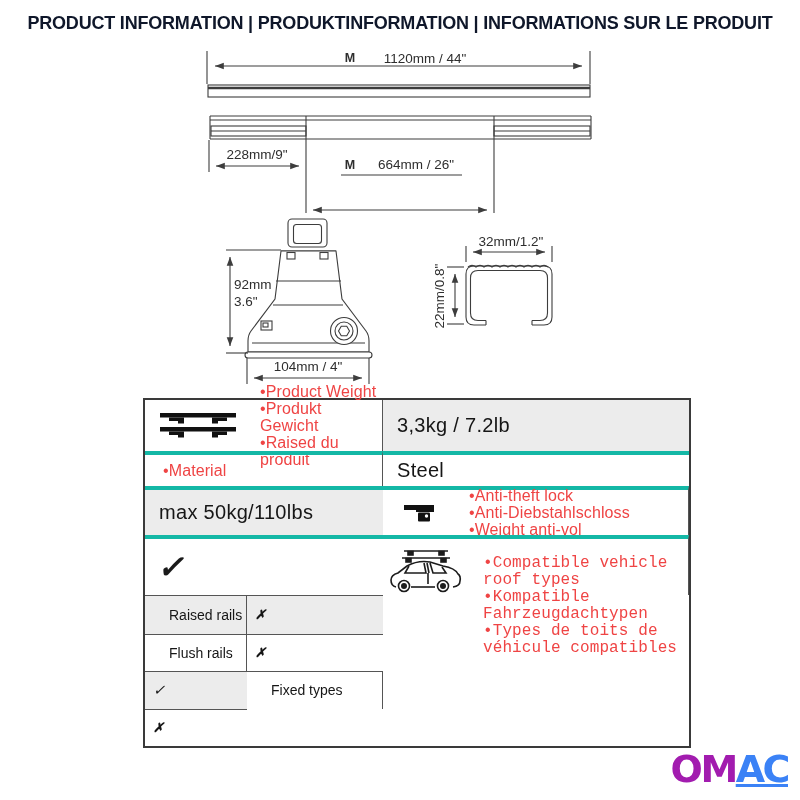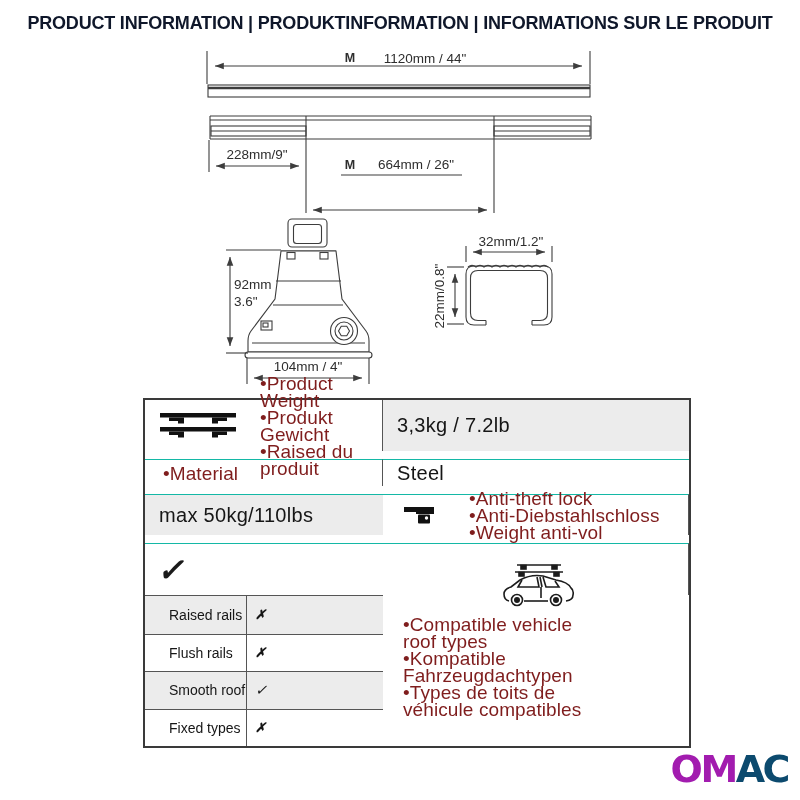--- a/index.html
+++ b/index.html
@@ -13,44 +13,44 @@
   .dim{font-size:13.5px;}
   .dimb{font-size:12.5px;font-weight:bold;}
   .ln{stroke:#3d3d3d;stroke-width:1.1;fill:none;}
   .lnf{stroke:#3d3d3d;stroke-width:1.1;fill:#fff;}
   .thick{stroke:#3d3d3d;stroke-width:2.4;fill:none;}
 
   .spec-table{position:absolute;left:143px;top:398px;width:548px;box-sizing:border-box;
     border:2px solid #3a3a3a;background:#fff;display:grid;
     grid-template-columns:238px 1fr;grid-template-rows:51px 35px 49px 60px 151px;}
   .cell{box-sizing:border-box;display:flex;align-items:center;}
-  .bt{border-top:1px solid #14b8a6;margin-top:8px;}
+  .bt{border-top:4px solid #14b8a6;}
   .lc{border-right:1px solid #555;}
   .gray{background:#ececec;}
-  .labels{font-size:19px;line-height:17px;color:#7f1d1d;letter-spacing:0.1px;}
+  .labels{font-size:16px;line-height:17px;color:#ef4444;letter-spacing:0.1px;}
   .vcell{padding-left:14px;font-size:20px;color:#161616;letter-spacing:0.3px;}
   .bigcheck{font-size:32px;font-weight:bold;font-style:italic;padding-left:12px;line-height:1;}
   .icon{flex:0 0 auto;display:flex;align-items:center;justify-content:center;}
 
   .sub{display:grid;grid-template-columns:102px 1fr;grid-auto-rows:1fr;border-top:1px solid #555;box-sizing:border-box;}
   .subcell{box-sizing:border-box;display:flex;align-items:center;font-size:14px;color:#161616;}
   .sublab{padding-left:24px;border-right:1px solid #555;}
   .submark{padding-left:8px;font-style:italic;}
   .mark-x{font-size:13px;font-weight:bold;}
   .mark-v{font-size:14.5px;}
   .sbt{border-top:1px solid #555;}
 
-  .row5cell{flex-direction:column;align-items:stretch;justify-content:flex-start;padding-top:18px;}
+  .row5cell{flex-direction:row;align-items:stretch;justify-content:flex-start;padding-top:12px;font-family:Liberation Mono, monospace;}
   .caricon{align-self:center;margin-left:6px;}
   .row5text{margin:4px 0 0 20px;width:205px;}
 
   .logo{position:absolute;top:747px;right:12px;font-size:38px;font-weight:bold;
     letter-spacing:-2.5px;font-family:"DejaVu Sans","Liberation Sans",sans-serif;white-space:nowrap;}
   .logo .black{color:#a21caf;text-align:center;}
-  .logo .red{color:#0c4a6e;}
+  .logo .red{color:#3b82f6;text-decoration:underline;}
 </style>
 </head>
 <body>
 
 <div class="header">PRODUCT INFORMATION | PRODUKTINFORMATION | INFORMATIONS SUR LE PRODUIT</div>
 
 <svg id="diagram" width="800" height="400" viewBox="0 0 800 400">
   <defs>
     <marker id="arr" viewBox="0 0 9 7" markerWidth="9" markerHeight="7" refX="8.5" refY="3.5" orient="auto-start-reverse">
       <path d="M0.5,0.5 L8.5,3.5 L0.5,6.5 Z" fill="#3d3d3d"></path>
@@ -204,21 +204,20 @@
       <div>•Compatible vehicle roof types</div>
       <div>•Kompatible Fahrzeugdachtypen</div>
       <div>•Types de toits de véhicule compatibles</div>
     </div>
   </div>
   <div class="sub">
     <div class="subcell sublab gray">Raised rails</div>
     <div class="subcell submark mark-x gray">✗</div>
     <div class="subcell sublab sbt">Flush rails</div>
     <div class="subcell submark mark-x sbt">✗</div>
-    <div class="subcell sublab sbt gray">Smooth roof</div>
     <div class="subcell submark mark-v sbt gray">✓</div>
     <div class="subcell sublab sbt">Fixed types</div>
     <div class="subcell submark mark-x sbt">✗</div>
   </div>
 </div>
 
 <div class="logo">
   <span class="black">OM</span><span class="red">AC</span>
 </div>
 

